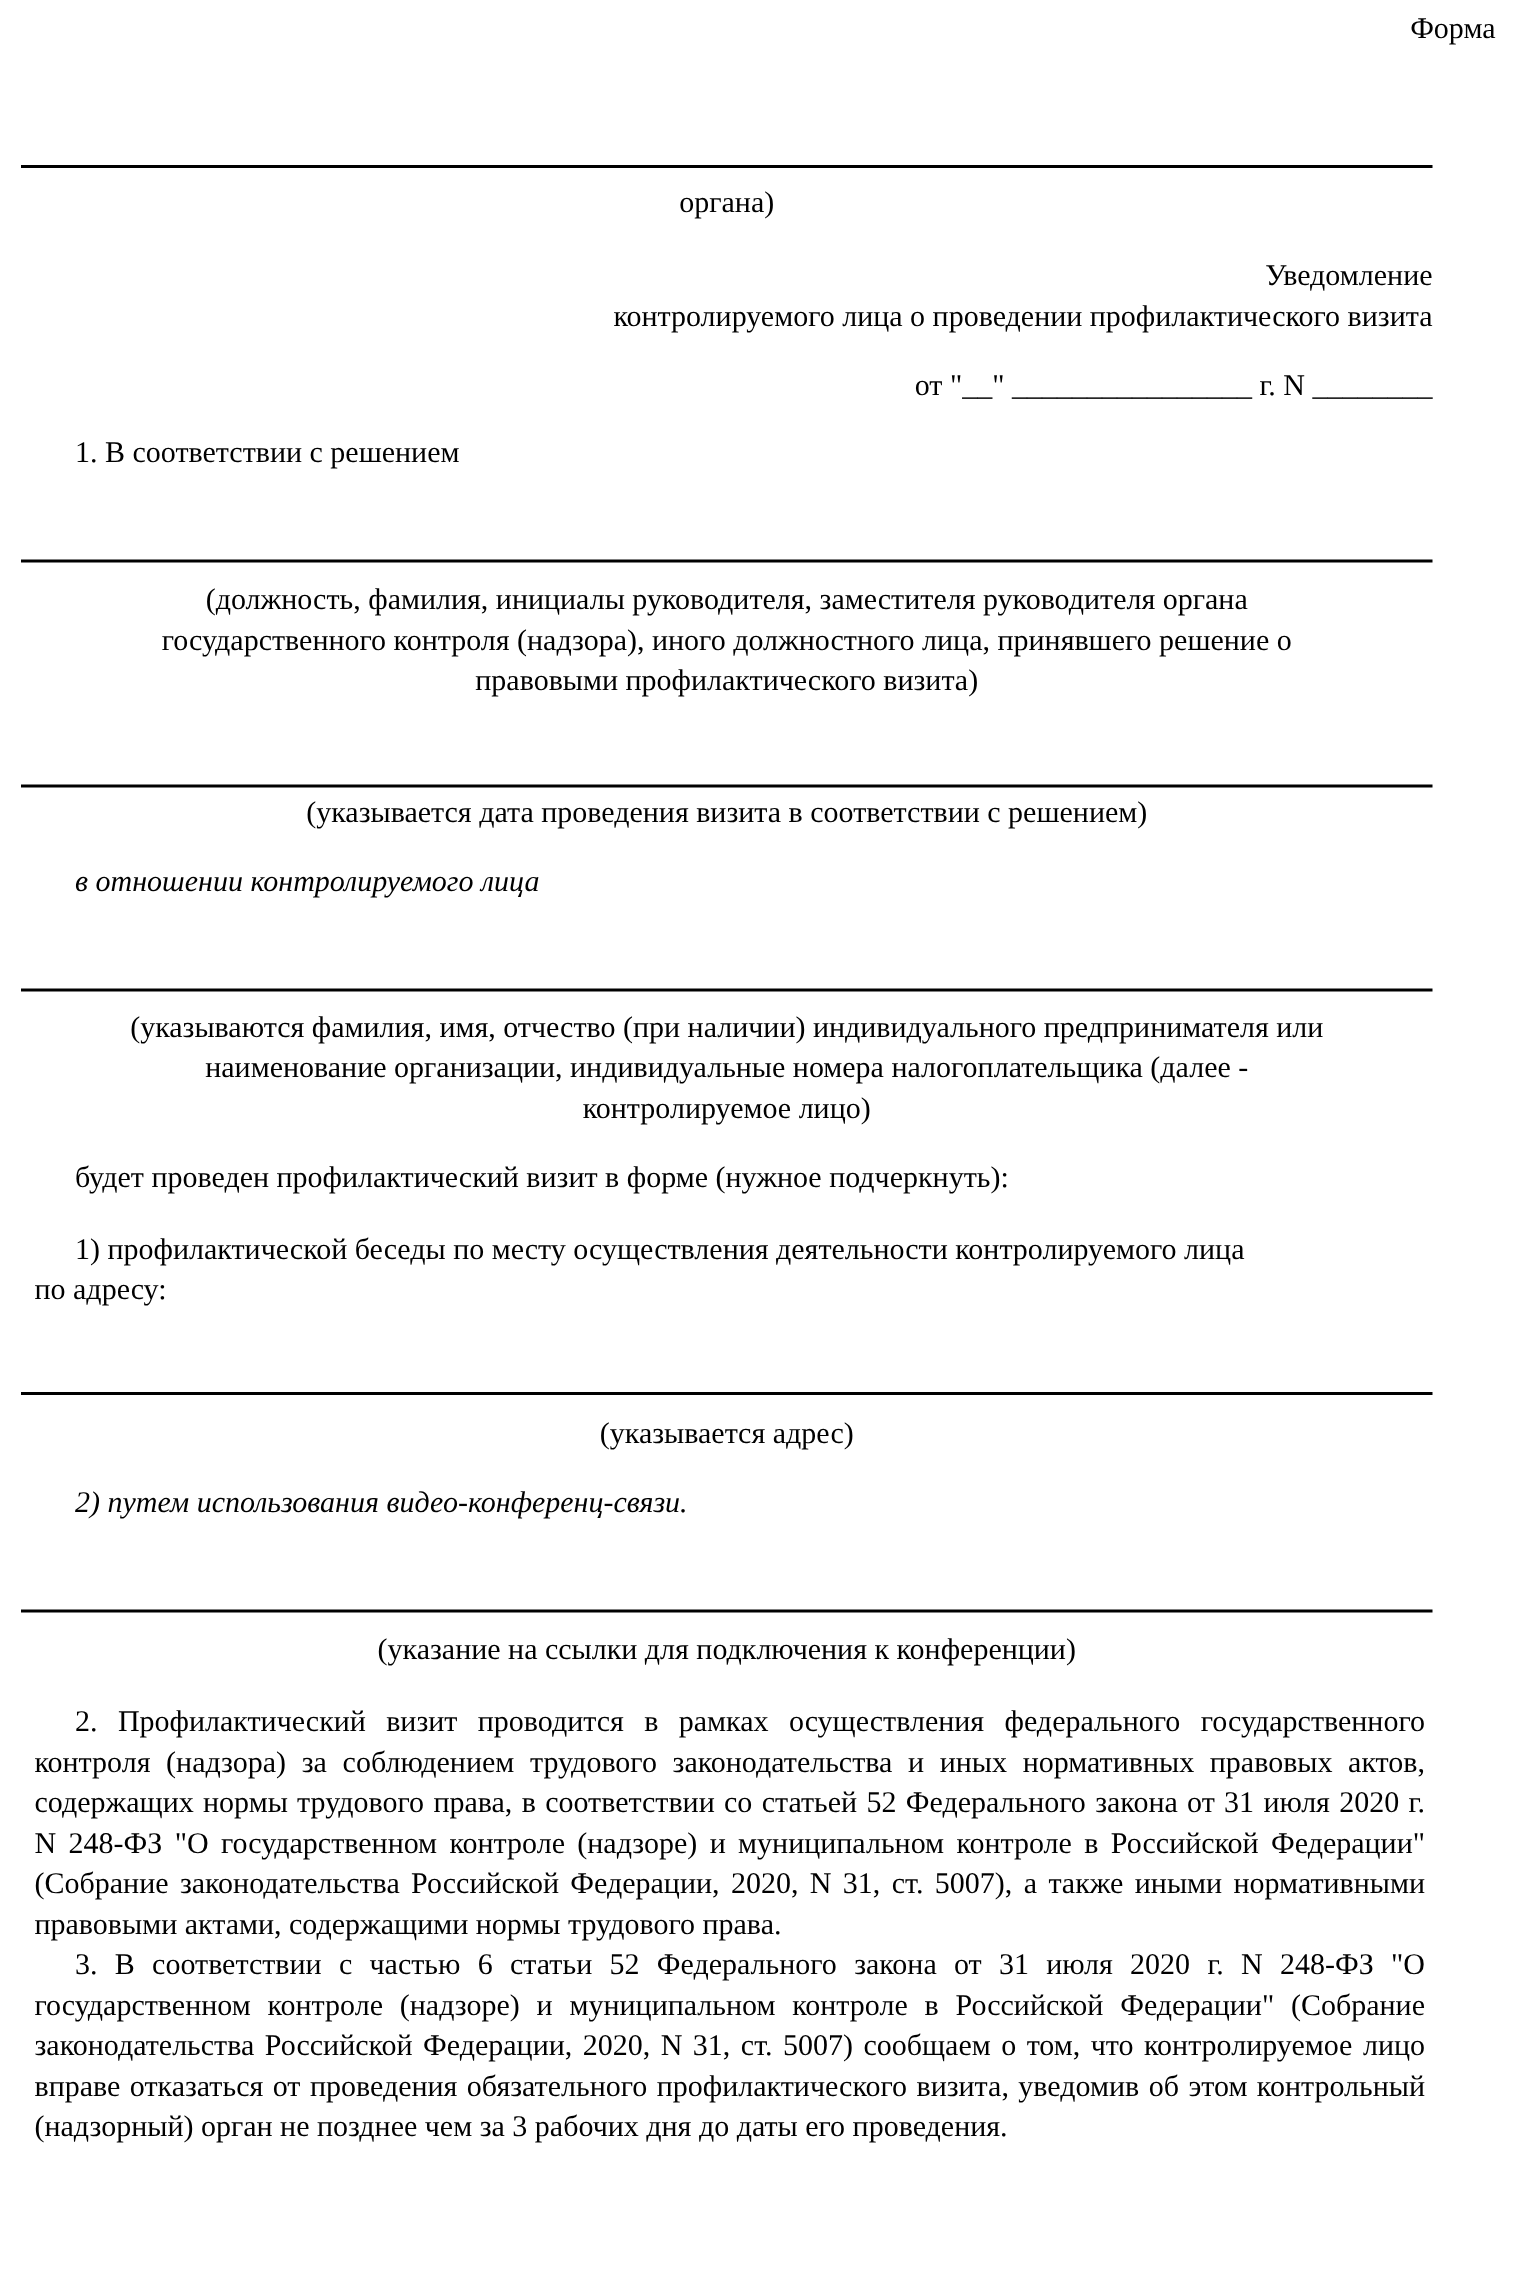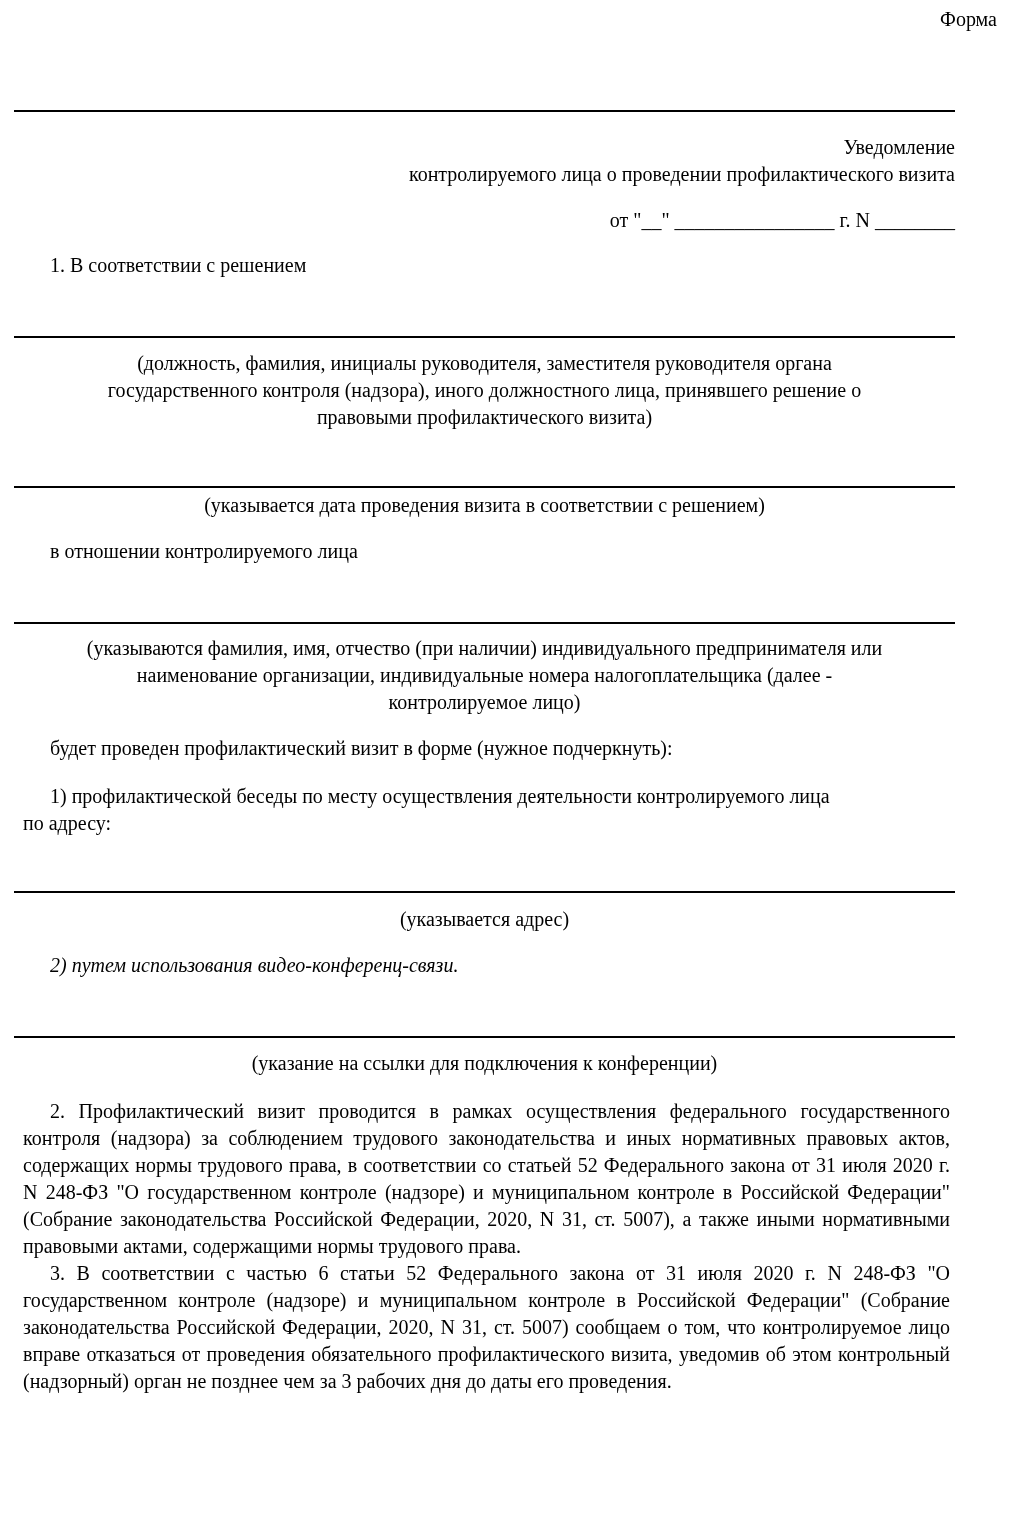--- a/index.html
+++ b/index.html
@@ -48,40 +48,41 @@
     text-align: right;
   }
   .title-block { margin-top: 22px; }
   .date-line { margin-top: 19px; white-space: pre; }
   .text {
     margin-left: 23px;
     width: 927px;
   }
   .indent { text-indent: 27px; }
   .p-intro   { margin-top: 18px; }
-  .p-rel     { margin-top: 19px; }
+  .p-rel     { margin-top: 19px; font-style: italic; }
   .p-choice  { margin-top: 19px; }
   .p-opt1    { margin-top: 21px; }
   .p-opt2    { margin-top: 19px; font-style: italic; }
   .clause {
     margin-left: 23px;
     width: 927px;
     text-align: justify;
     text-indent: 27px;
   }
   .clause-2 { margin-top: 21px; }
 </style>
 </head>
 <body>
 
 <div class="form-label">Форма</div>
 
 <div class="rule rule-1"></div>
 
 <div class="caption caption-1">
+  <div>органа)</div>
 </div>
 
 <div class="centered title-block">
   <div>Уведомление</div>
   <div>контролируемого лица о проведении профилактического визита</div>
 </div>
 
 <div class="centered date-line">от "__" ________________ г. N ________</div>
 
 <div class="text indent p-intro">1. В соответствии с решением</div>

